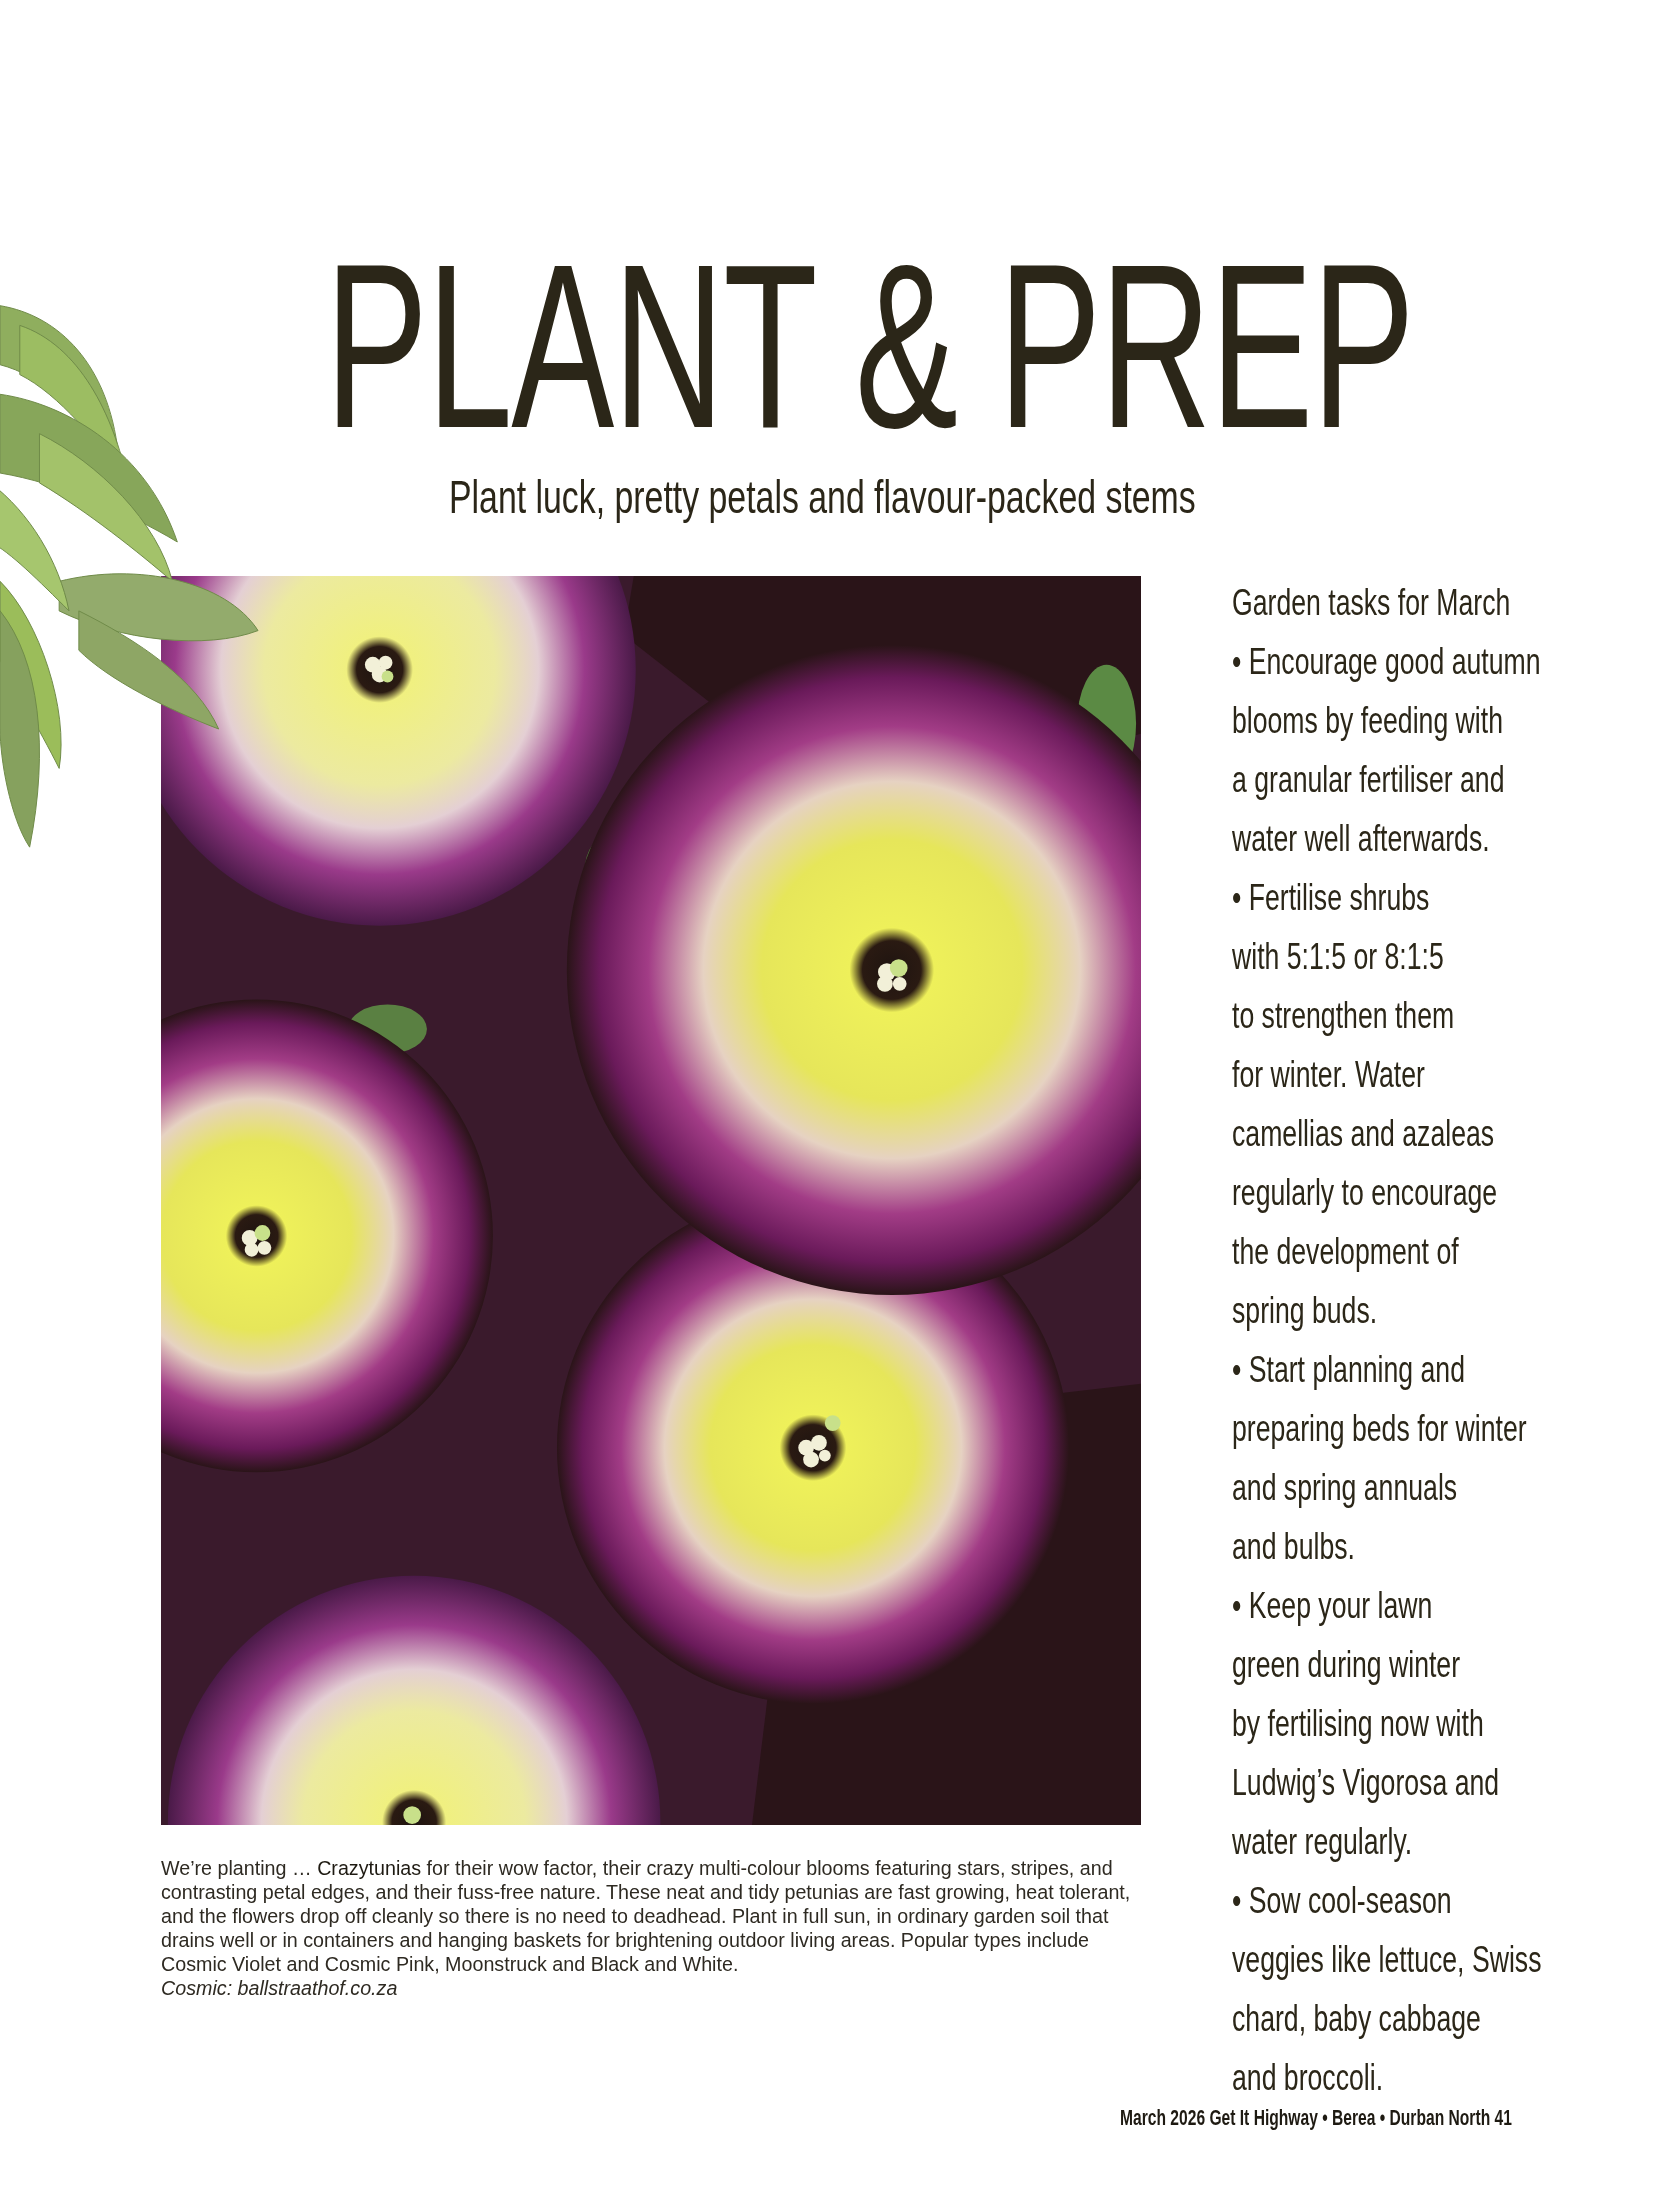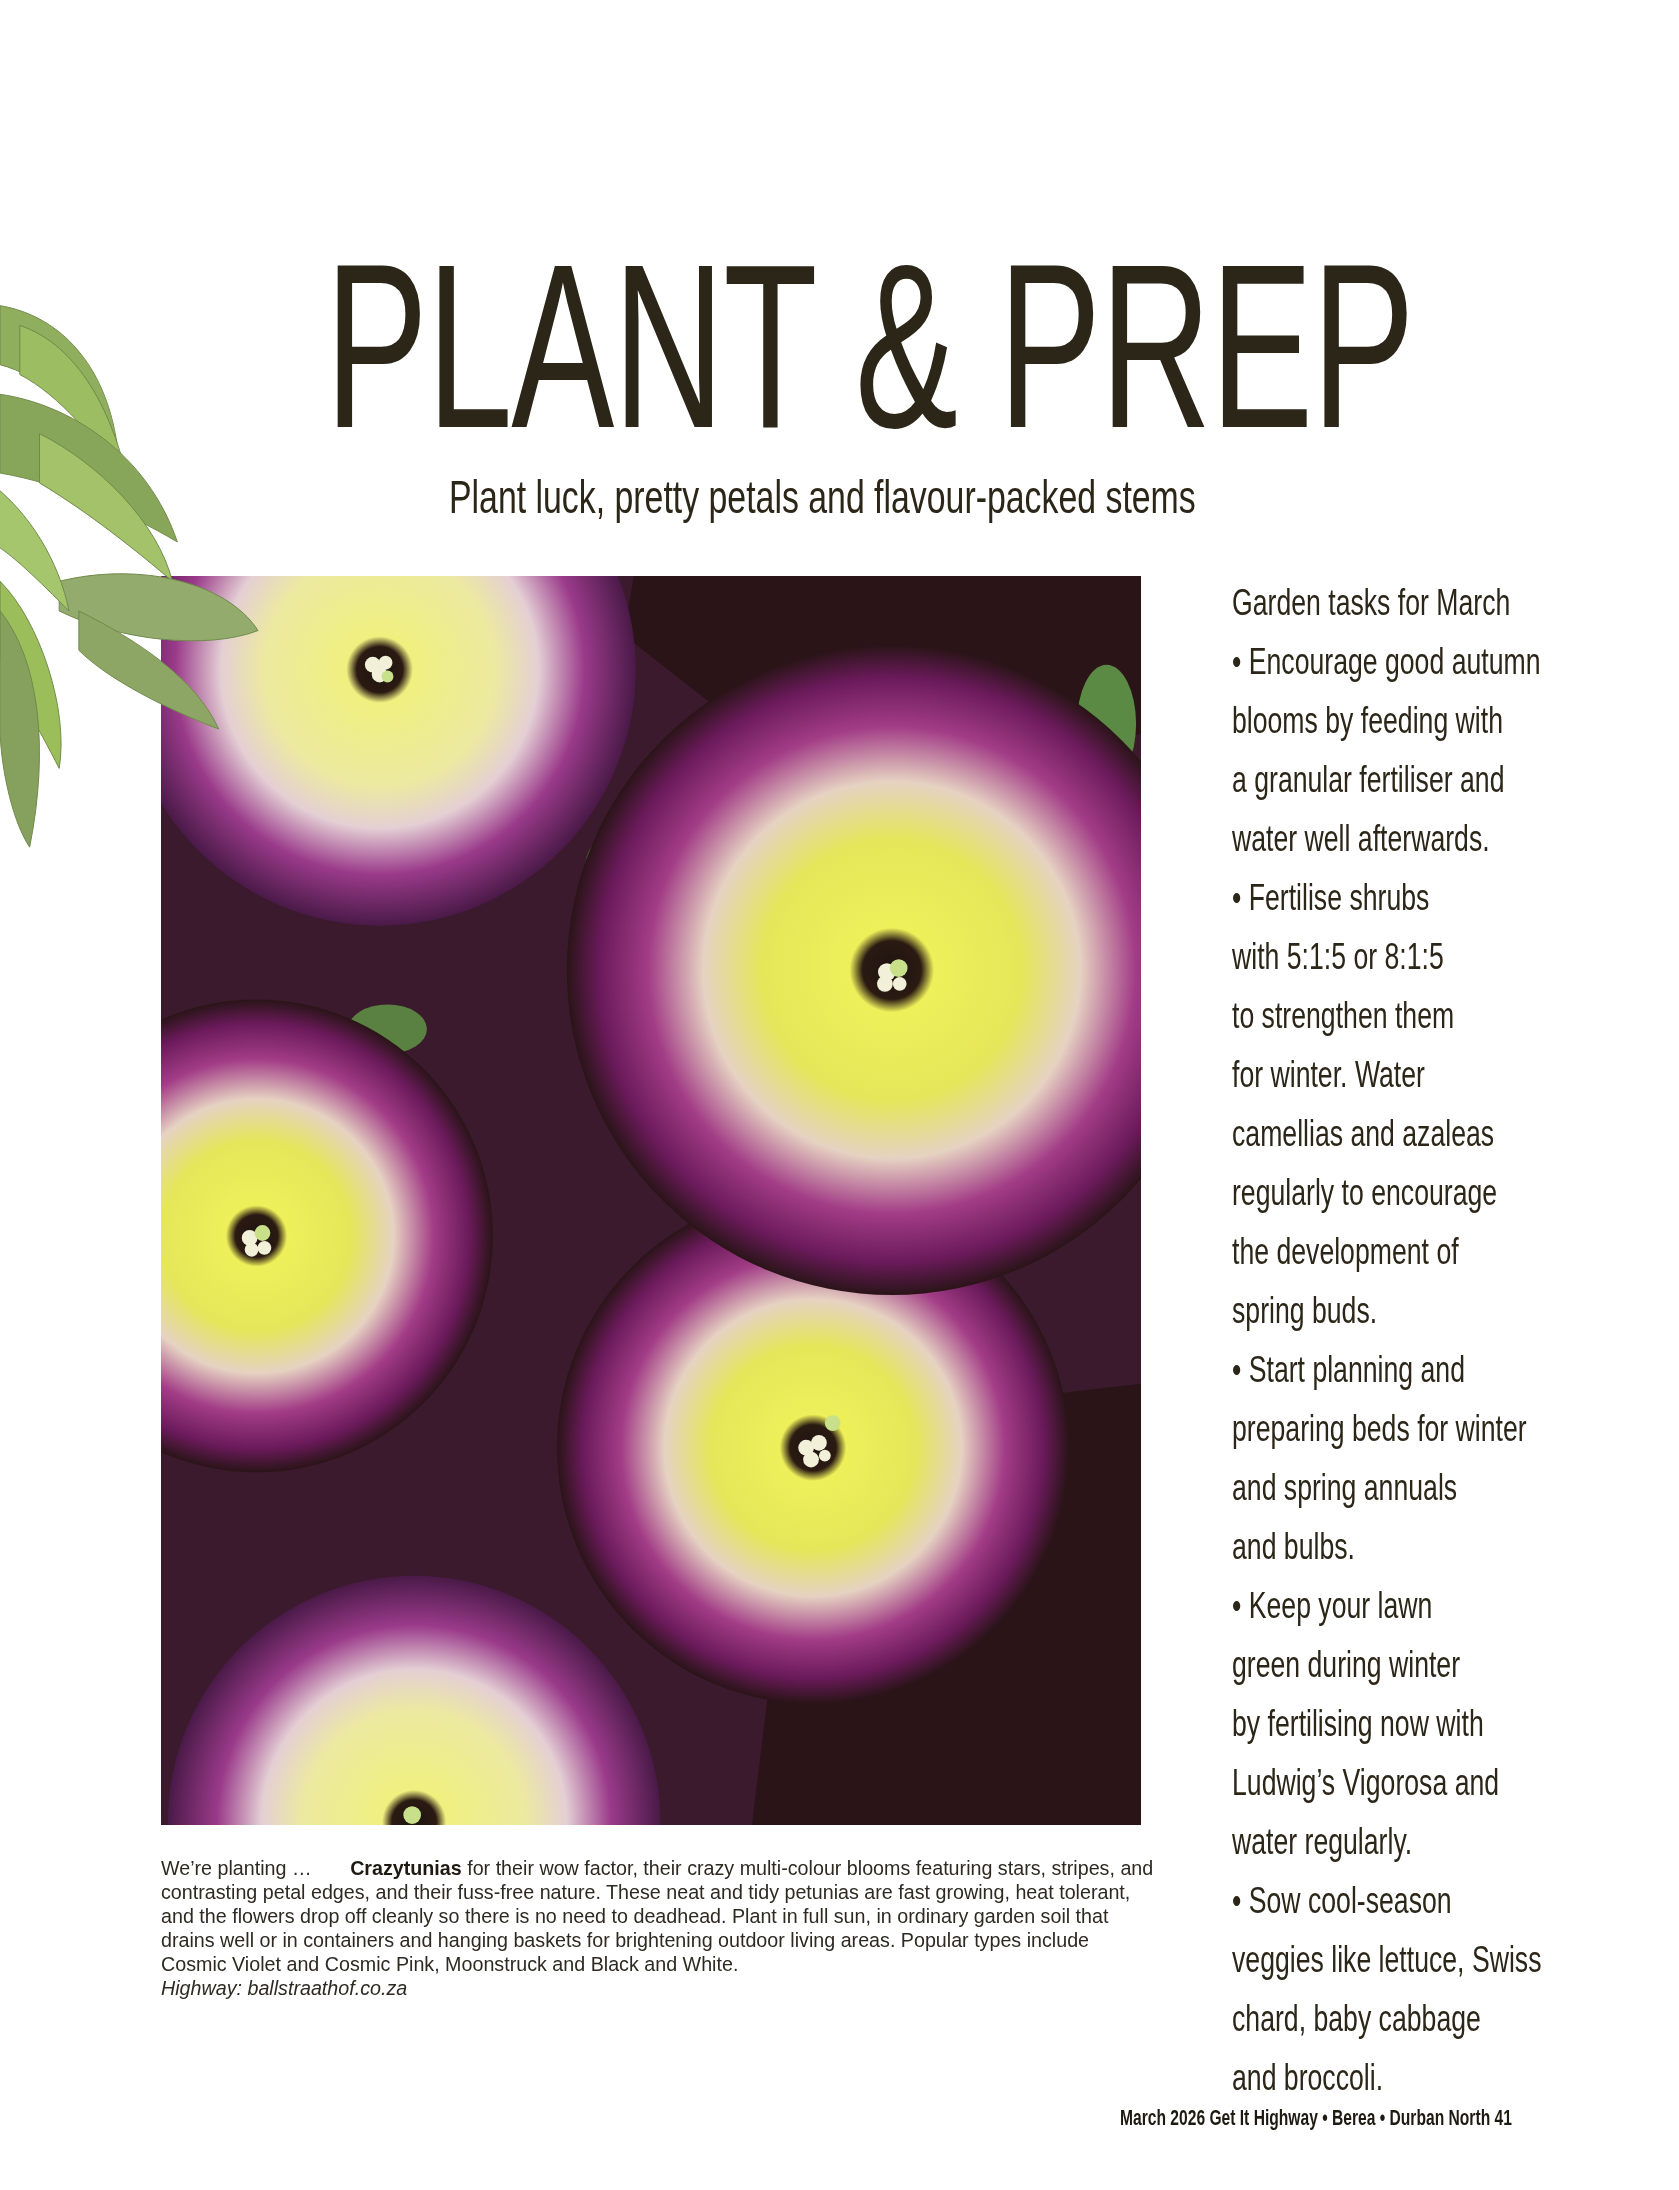--- a/index.html
+++ b/index.html
@@ -39,21 +39,21 @@
     .tasks .line {
       display: block; white-space: nowrap;
       font-size: 37px; line-height: 59px;
       transform: scaleX(0.72); transform-origin: left center;
       color: #2b2618;
     }
     .caption {
       position: absolute; left: 161px; top: 1856px; width: 995px;
       font-size: 19.7px; line-height: 24px; color: #2e2a22;
     }
-    .caption b { font-weight: 700; color: #1e1a12; margin-left: 33px; }
+    .caption b { font-weight: 400; color: #1e1a12; }
     .caption .details { font-style: italic; display: block; }
     .footer {
       position: absolute; left: 1120px; top: 2105px;
       font-size: 21.7px; font-weight: 700; white-space: nowrap;
       transform: scaleX(0.72); transform-origin: left top;
       color: #1e1a12;
     }
   </style>
 </head>
 <body>
@@ -163,17 +163,17 @@
   <span class="line">Ludwig’s Vigorosa and</span>
   <span class="line">water regularly.</span>
   <span class="line">• Sow cool-season</span>
   <span class="line">veggies like lettuce, Swiss</span>
   <span class="line">chard, baby cabbage</span>
   <span class="line">and broccoli.</span>
 </div>
 
 <div class="caption">
   <span>We’re planting … </span><b>Crazytunias</b><span> for their wow factor, their crazy multi-colour blooms featuring stars, stripes, and contrasting petal edges, and their fuss-free nature. These neat and tidy petunias are fast growing, heat tolerant, and the flowers drop off cleanly so there is no need to deadhead. Plant in full sun, in ordinary garden soil that drains well or in containers and hanging baskets for brightening outdoor living areas. Popular types include Cosmic Violet and Cosmic Pink, Moonstruck and Black and White.</span>
-  <span class="details">Highway: ballstraathof.co.za</span>
+  <span class="details">Cosmic: ballstraathof.co.za</span>
 </div>
 
 <div class="footer">March 2026 Get It Highway • Berea • Durban North 41</div>
 
 
 </body></html>

